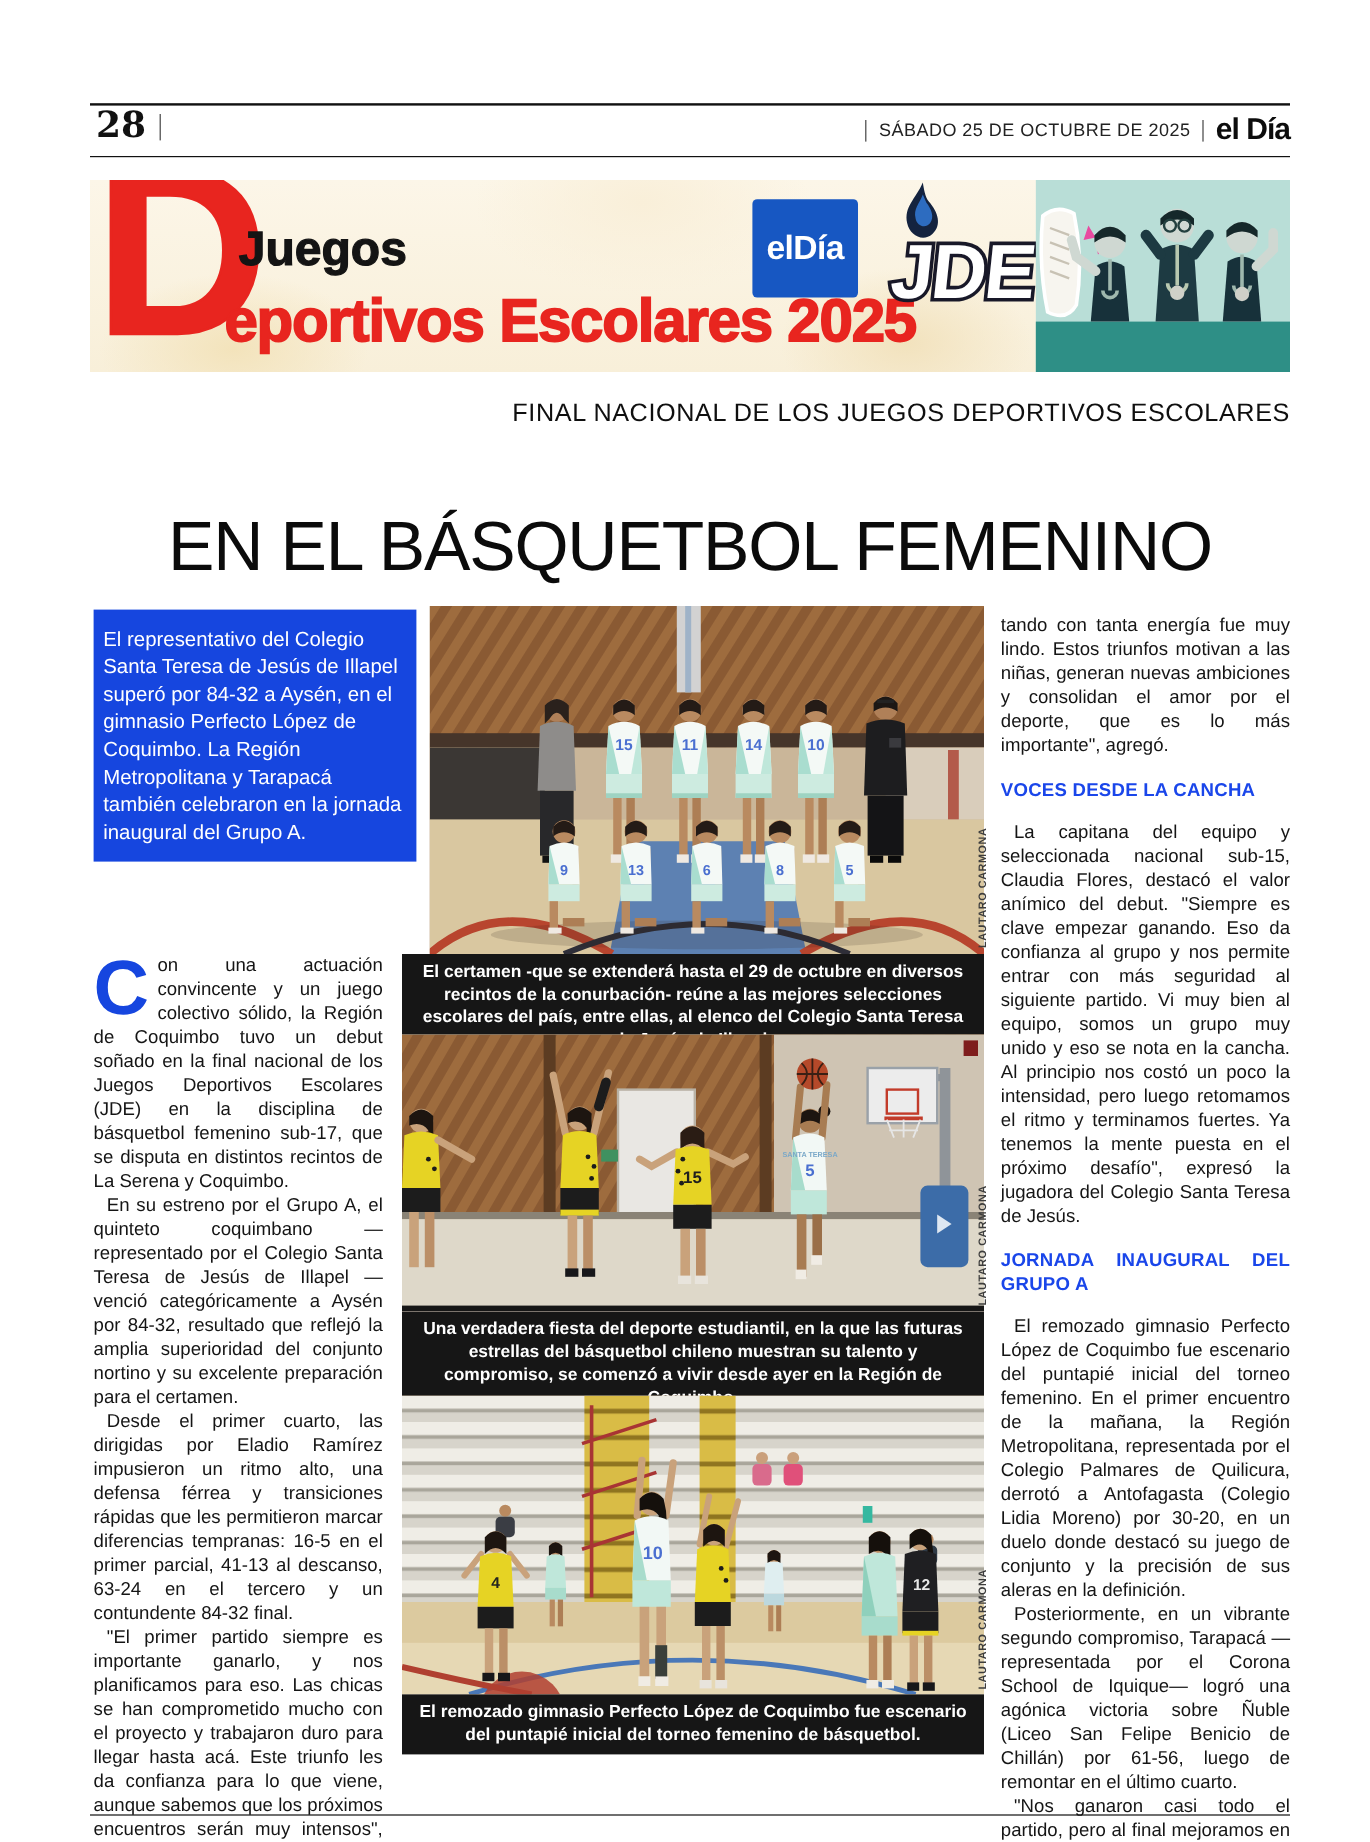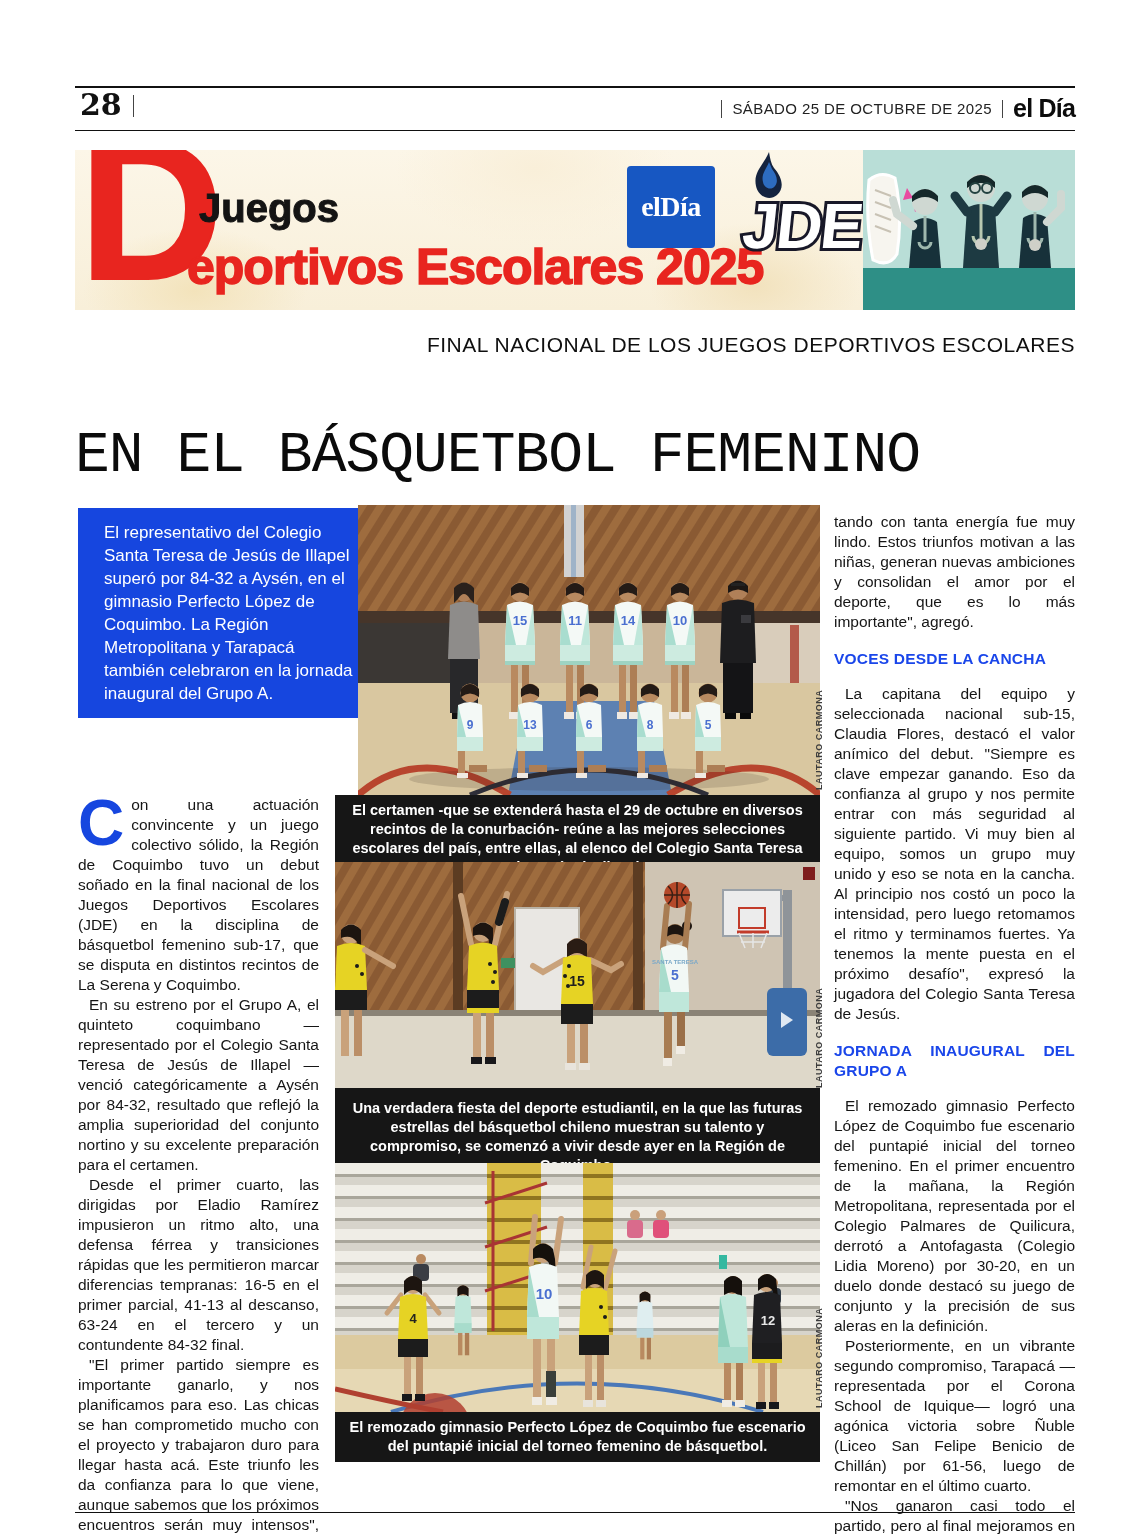--- a/index.html
+++ b/index.html
@@ -26,34 +26,34 @@
       radial-gradient(150px 90px at 68% 85%, #f2e2bd, transparent 70%),
       linear-gradient(#fcf6e8,#f8efd9);}
   .banner-d{position:absolute;left:4px;top:-40px;font-size:200px;font-weight:800;line-height:1;
             color:#e8251f;-webkit-text-stroke:2px #e8251f;}
   .banner-juegos{position:absolute;left:124px;top:36px;font-size:40px;font-weight:800;color:#141414;
             -webkit-text-stroke:1px #141414;}
   .banner-deportivos{position:absolute;left:112px;top:88px;font-size:50px;font-weight:800;color:#e8251f;
             letter-spacing:-1px;text-align:center;-webkit-text-stroke:1.5px #e8251f;}
   .eldia-box{position:absolute;left:552px;top:16px;width:88px;height:82px;background:#1757c2;
              border-radius:4px;display:flex;align-items:center;justify-content:center;
-             color:#fff;font-size:28px;font-weight:800;letter-spacing:-.5px;font-family:Liberation Serif, serif;}
+             color:#fff;font-size:28px;font-weight:800;letter-spacing:-.5px;}
   .jde-logo{position:absolute;left:648px;top:0px;width:160px;height:120px;}
   .banner-photo{position:absolute;right:0;top:0;width:212px;height:160px;}
 
   
   .kicker{position:absolute;left:75px;top:333px;width:1000px;text-align:right;
           font-size:21px;font-weight:400;letter-spacing:.5px;color:#0f0f0f;}
   .h1{position:absolute;left:75px;top:362px;width:1000px;text-align:center;font-size:52px;
       font-weight:700;color:#2050ee;letter-spacing:-.5px;-webkit-text-stroke:1.4px #2050ee;line-height:1.1;}
-  .h2{position:absolute;left:75px;top:424px;width:1000px;font-size:58px;
-      font-weight:400;color:#0b0b0b;letter-spacing:-1px;line-height:1.1;font-family:Liberation Mono, monospace;}
+  .h2{position:absolute;left:75px;top:424px;width:1000px;text-align:center;font-size:58px;
+      font-weight:400;color:#0b0b0b;letter-spacing:-1px;line-height:1.1;}
 
   .lead-box{position:absolute;left:78px;top:508px;width:253px;background:#1646df;color:#fff;
-            padding:13px 26px;font-size:17px;line-height:23px;font-weight:400;}
+            padding:13px 8px;font-size:17px;line-height:23px;font-weight:400;}
 
   .photo{position:absolute;overflow:hidden;background:#cbb79c;}
   .photo svg{display:block;width:100%;height:100%;}
   .photo1{left:358px;top:505px;width:462px;height:290px;}
   .photo2{left:335px;top:862px;width:485px;height:231px;}
   .photo3{left:335px;top:1163px;width:485px;height:249px;}
 
   .caption{position:absolute;background:#161616;color:#fff;font-size:14.5px;font-weight:700;
            line-height:19px;text-align:center;padding:6px 14px;box-sizing:border-box;}
   .caption1{left:335px;top:795px;width:485px;}

